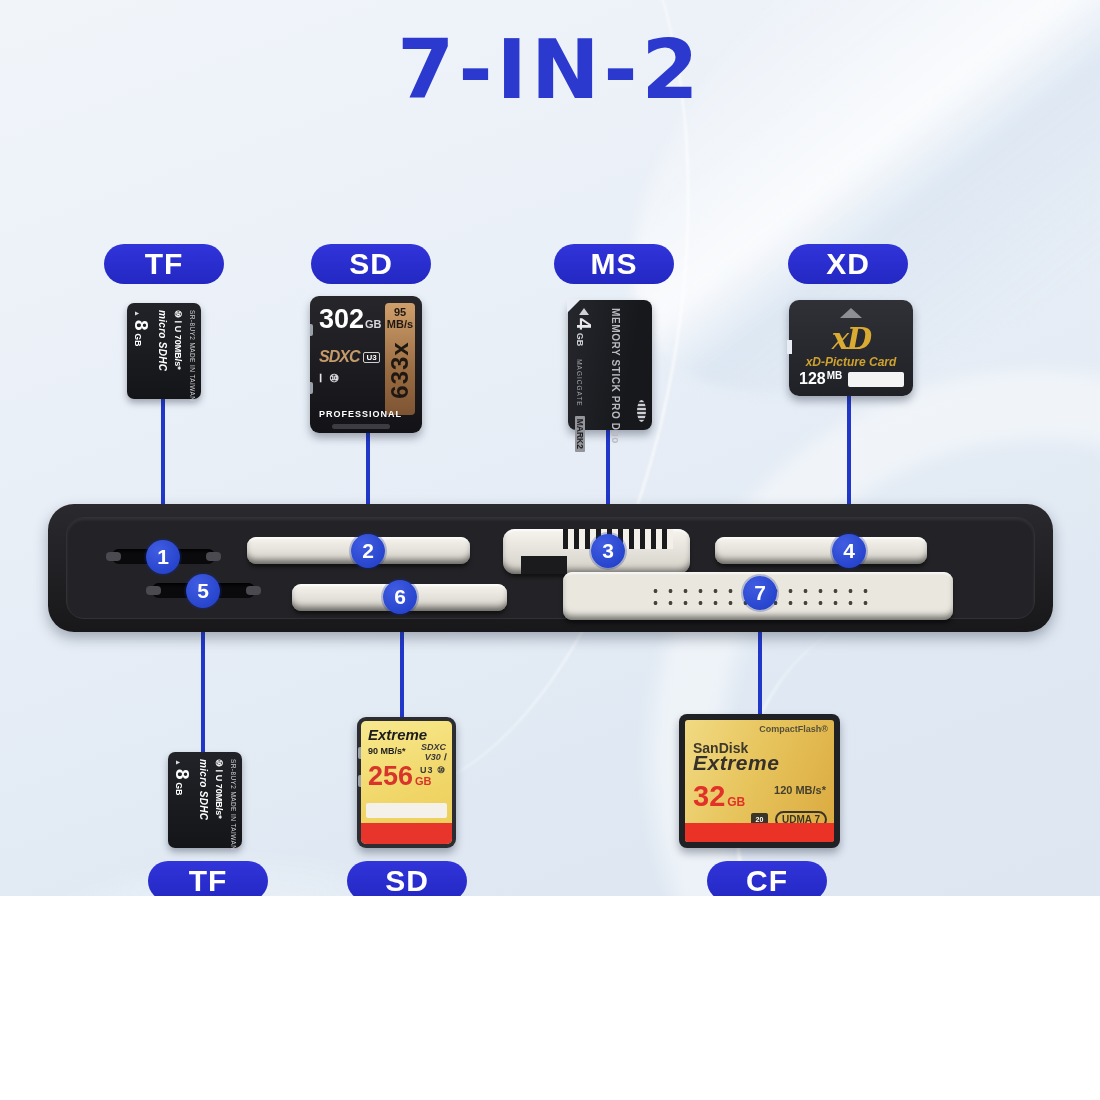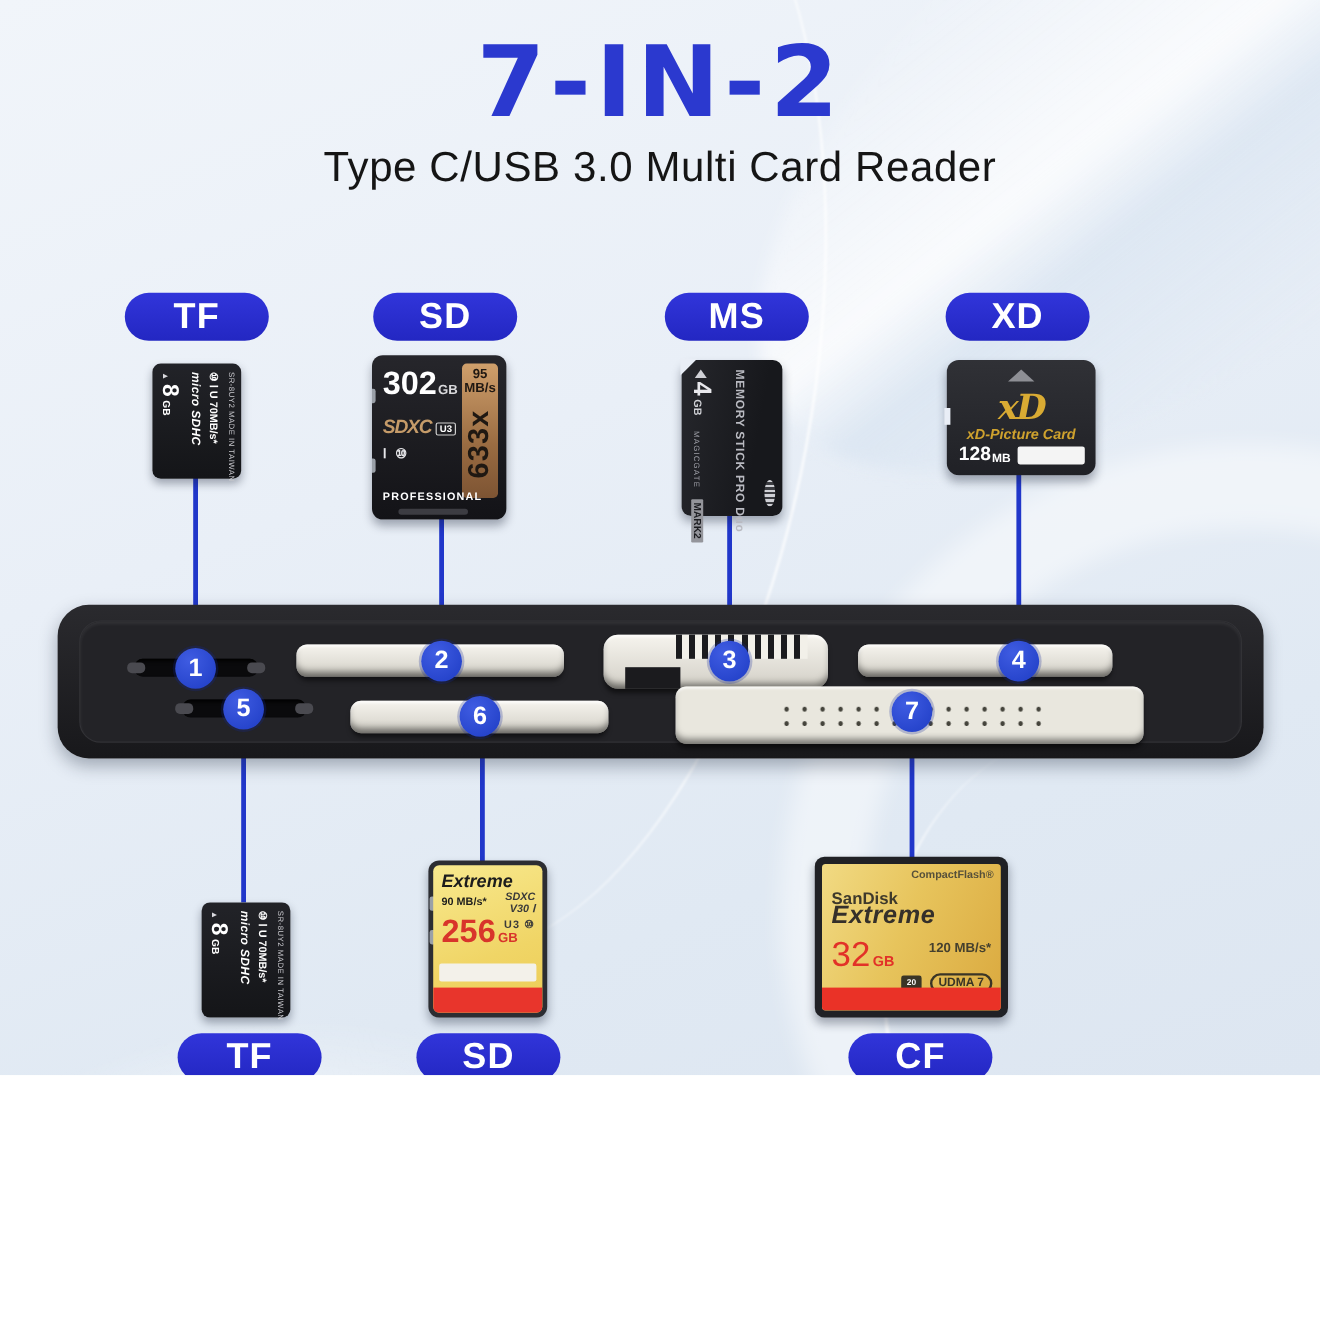--- a/index.html
+++ b/index.html
@@ -114,21 +114,21 @@
   .xd-card{position:absolute;left:789px;top:300px;width:124px;height:96px;border-radius:10px;
            background:linear-gradient(#303136,#202126);box-shadow:0 5px 8px rgba(20,30,50,.35);}
   .xd-tri{position:absolute;left:50%;top:8px;transform:translateX(-50%);width:0;height:0;
           border-left:11px solid transparent;border-right:11px solid transparent;border-bottom:10px solid #8e8f95;}
   .xd-logo{position:absolute;left:0;top:22px;width:100%;text-align:center;
            font-size:29px;font-weight:800;font-style:italic;color:#d9ab33;
            font-family:"DejaVu Serif",serif;letter-spacing:-2px;}
   .xd-name{position:absolute;left:0;top:55px;width:100%;text-align:center;
            font-size:12px;font-weight:700;font-style:italic;color:#cfa22e;}
   .xd-bottom{position:absolute;left:10px;bottom:8px;display:flex;align-items:center;gap:6px;}
-  .xd-mb{color:#fff;font-weight:800;font-size:16px;display:flex;align-items:flex-end;}
+  .xd-mb{color:#fff;font-weight:800;font-size:16px;display:flex;align-items:flex-start;}
   .xd-mb .u{font-size:10px;margin-left:1px;}
   .xd-blank{width:56px;height:15px;background:#f4f4f4;border-radius:2px;}
   .xd-notch{position:absolute;left:-2px;top:40px;width:5px;height:14px;background:#e9eef6;}
 
   
   .sdx{position:absolute;left:357px;top:717px;width:99px;height:131px;border-radius:9px;
        background:#2c2d32;box-shadow:0 5px 8px rgba(20,30,50,.35);padding:4px;}
   .sdx-face{position:relative;width:100%;height:100%;border-radius:5px;overflow:hidden;
             background:linear-gradient(160deg,#f8e98e,#f0d566 60%,#eccc55);}
   .sdx-name{position:absolute;left:7px;top:5px;font-size:15px;font-weight:800;font-style:italic;color:#1c1c1c;}
@@ -144,21 +144,21 @@
 
   
   .cf-card{position:absolute;left:679px;top:714px;width:161px;height:134px;border-radius:8px;
            background:#202125;box-shadow:0 5px 8px rgba(20,30,50,.35);padding:6px;}
   .cf-face{position:relative;width:100%;height:100%;border-radius:3px;overflow:hidden;
            background:linear-gradient(115deg,#f1da83 0%,#e7c45c 45%,#daa93f 100%);}
   .cf-type{position:absolute;right:6px;top:4px;font-size:9px;font-weight:700;color:#56503a;margin-left:16px;}
   .cf-brand{position:absolute;left:8px;top:20px;font-size:14px;font-weight:700;color:#3e392b;}
   .cf-name{position:absolute;left:8px;top:31px;font-size:21px;font-weight:800;font-style:italic;color:#35302a;letter-spacing:.5px;}
   .cf-cap{position:absolute;left:8px;top:62px;display:flex;align-items:baseline;color:#e23128;}
-  .cf-cap .big{font-size:29px;font-weight:400;line-height:1;}
+  .cf-cap .big{font-size:29px;font-weight:700;line-height:1;}
   .cf-cap .unit{font-size:12px;font-weight:800;margin-left:2px;}
   .cf-speed{position:absolute;right:8px;top:64px;font-size:11px;font-weight:800;color:#45402e;}
   .cf-vpg{position:absolute;left:66px;top:93px;width:17px;height:13px;background:#3a3526;border-radius:2px;
           color:#fff;font-size:7px;font-weight:700;display:flex;align-items:center;justify-content:center;}
   .cf-udma{position:absolute;left:90px;top:91px;border:2px solid #3a3526;border-radius:9px;
            font-size:10px;font-weight:800;color:#3a3526;padding:0 5px;line-height:13px;}
   .cf-red{position:absolute;left:0;right:0;bottom:0;height:19px;background:#ea3227;}
 
   
   .note{position:absolute;left:0;top:1005px;width:1100px;height:95px;
@@ -173,21 +173,20 @@
 
 <div class="stage">
 
   <div class="sw sw1"></div>
   <div class="sw sw2"></div>
   <div class="sw sw3"></div>
   <div class="sw sw4"></div>
   <div class="sw sw5"></div>
 
   <div class="title">7-IN-2</div>
-  <div class="subtitle">Type C/USB 3.0 Multi Card Reader</div>
 
   <div class="pill" style="left:104px;top:244px">TF</div>
   <div class="pill" style="left:311px;top:244px">SD</div>
   <div class="pill" style="left:554px;top:244px">MS</div>
   <div class="pill" style="left:788px;top:244px">XD</div>
 
   <div class="conn" style="left:161px;top:398px;height:155px"></div>
   <div class="conn" style="left:366px;top:430px;height:118px"></div>
   <div class="conn" style="left:606px;top:428px;height:120px"></div>
   <div class="conn" style="left:847px;top:394px;height:154px"></div>

